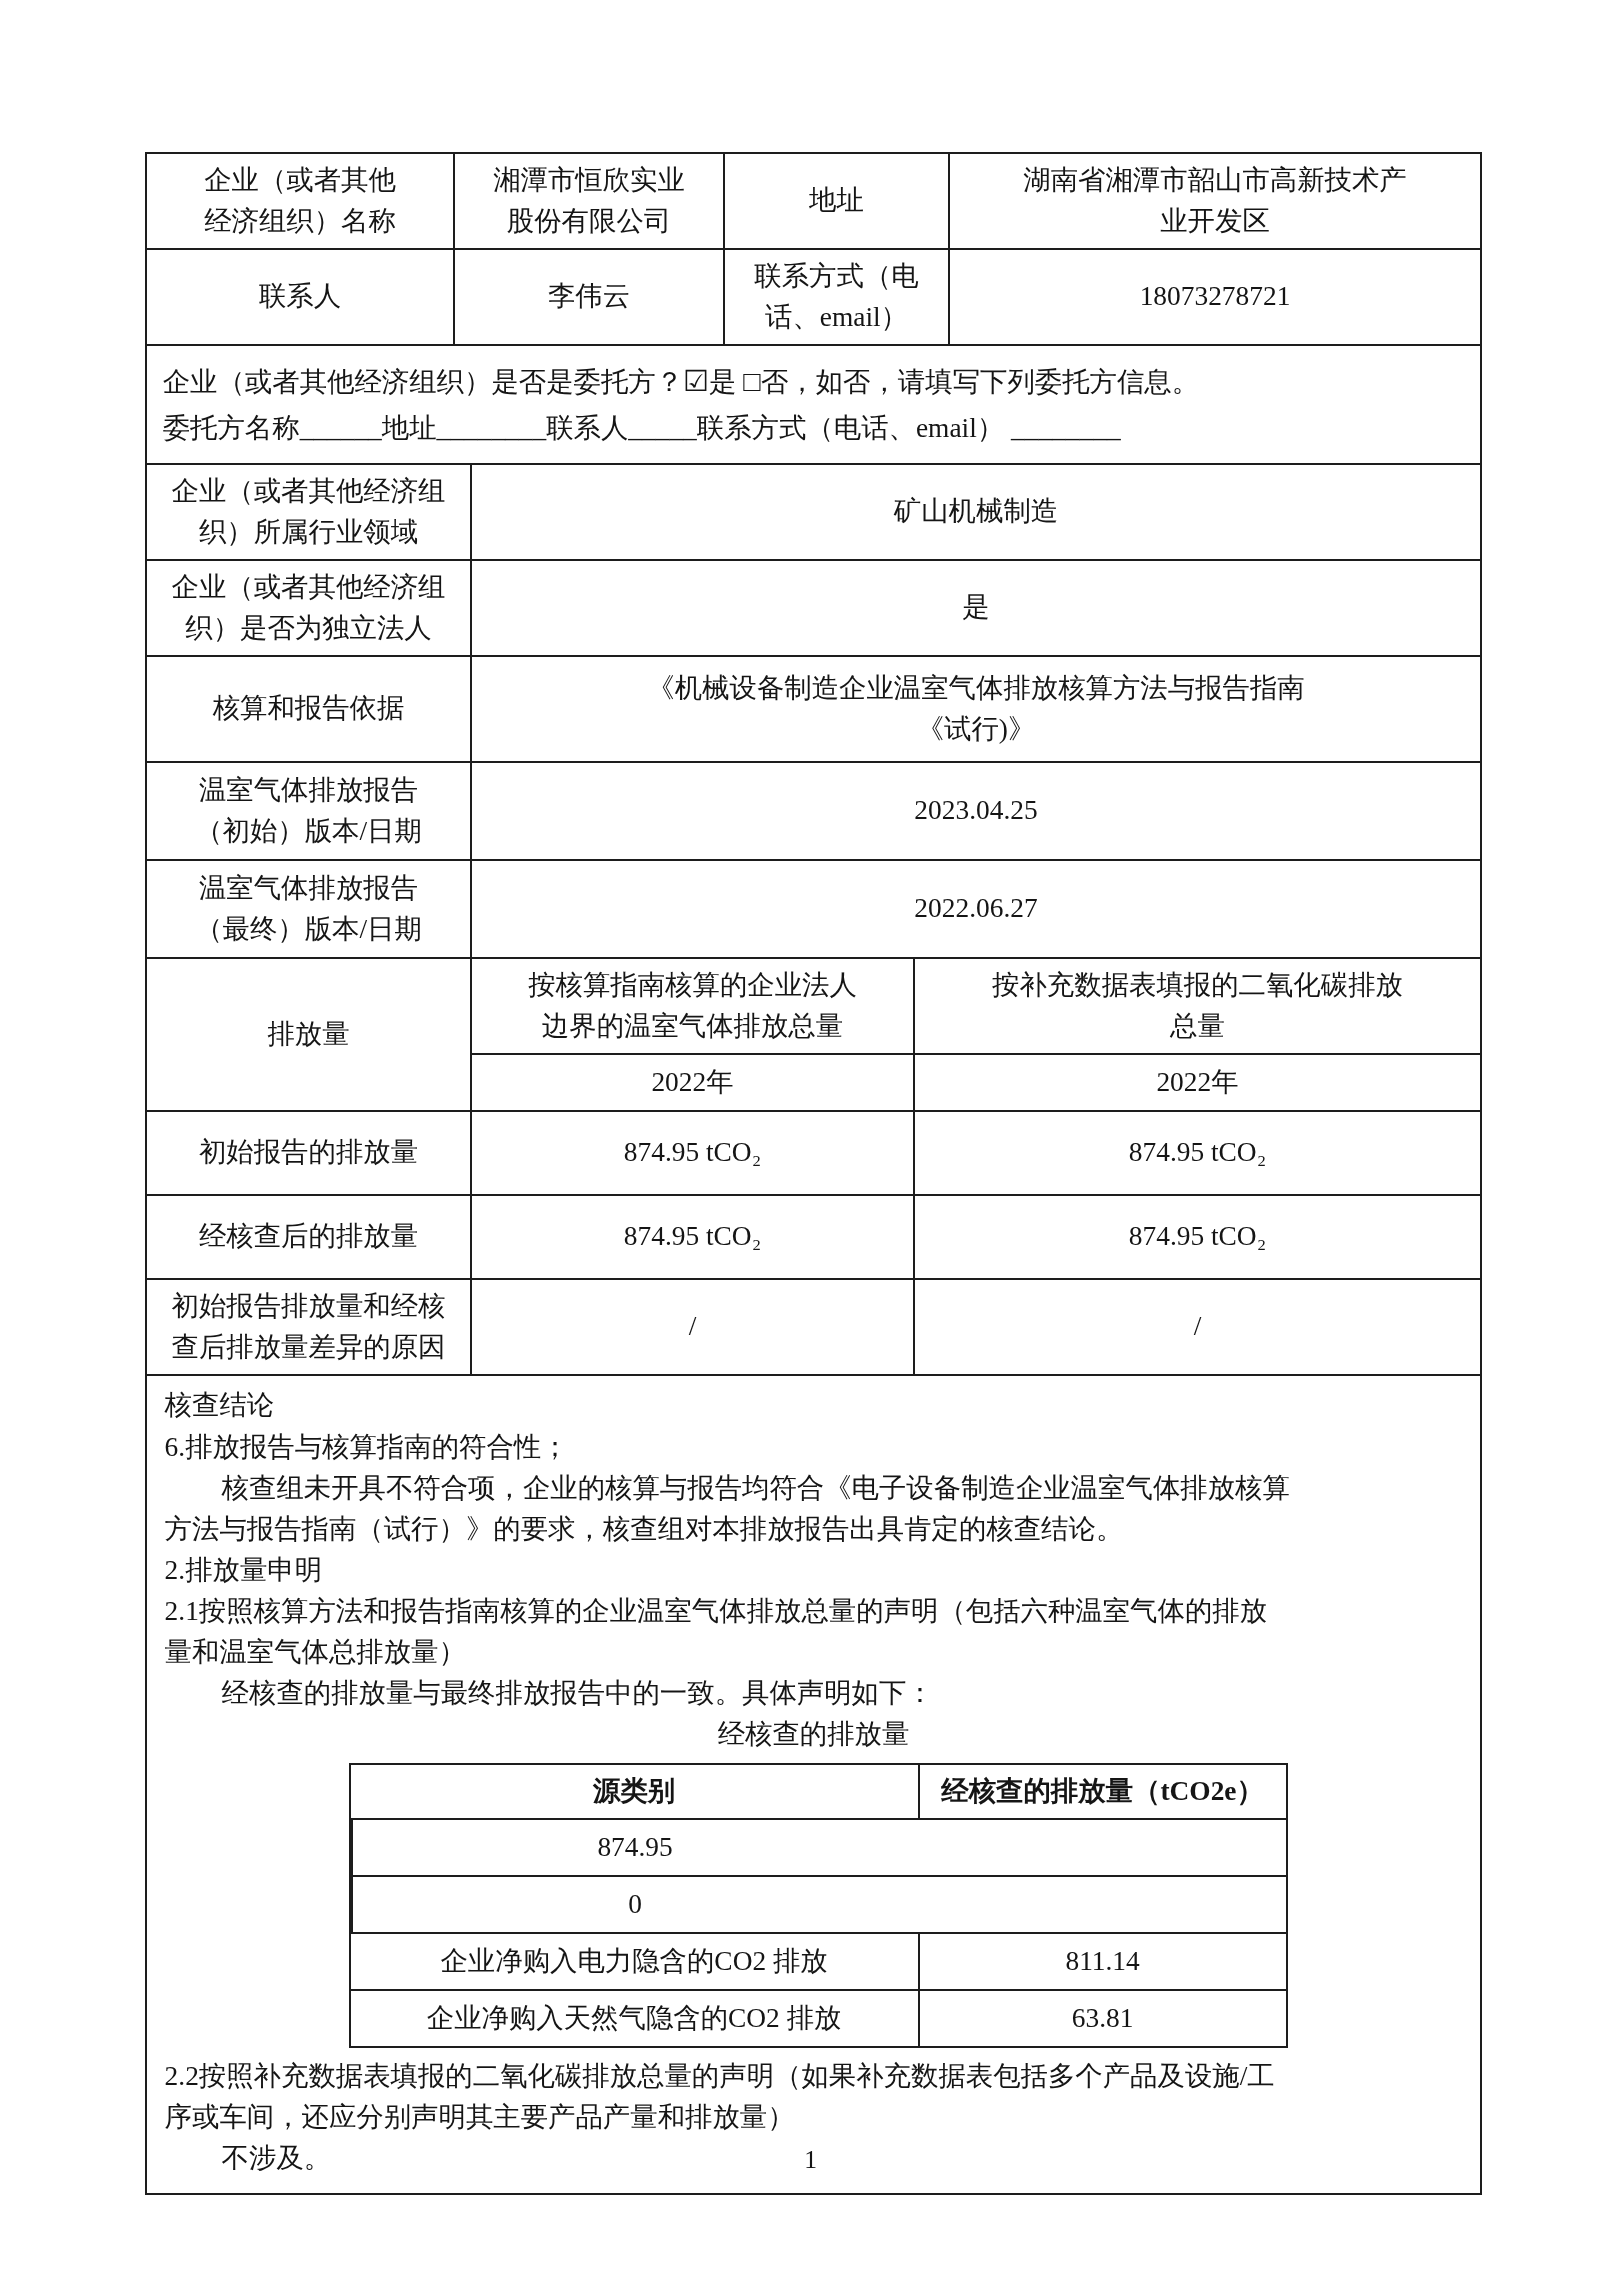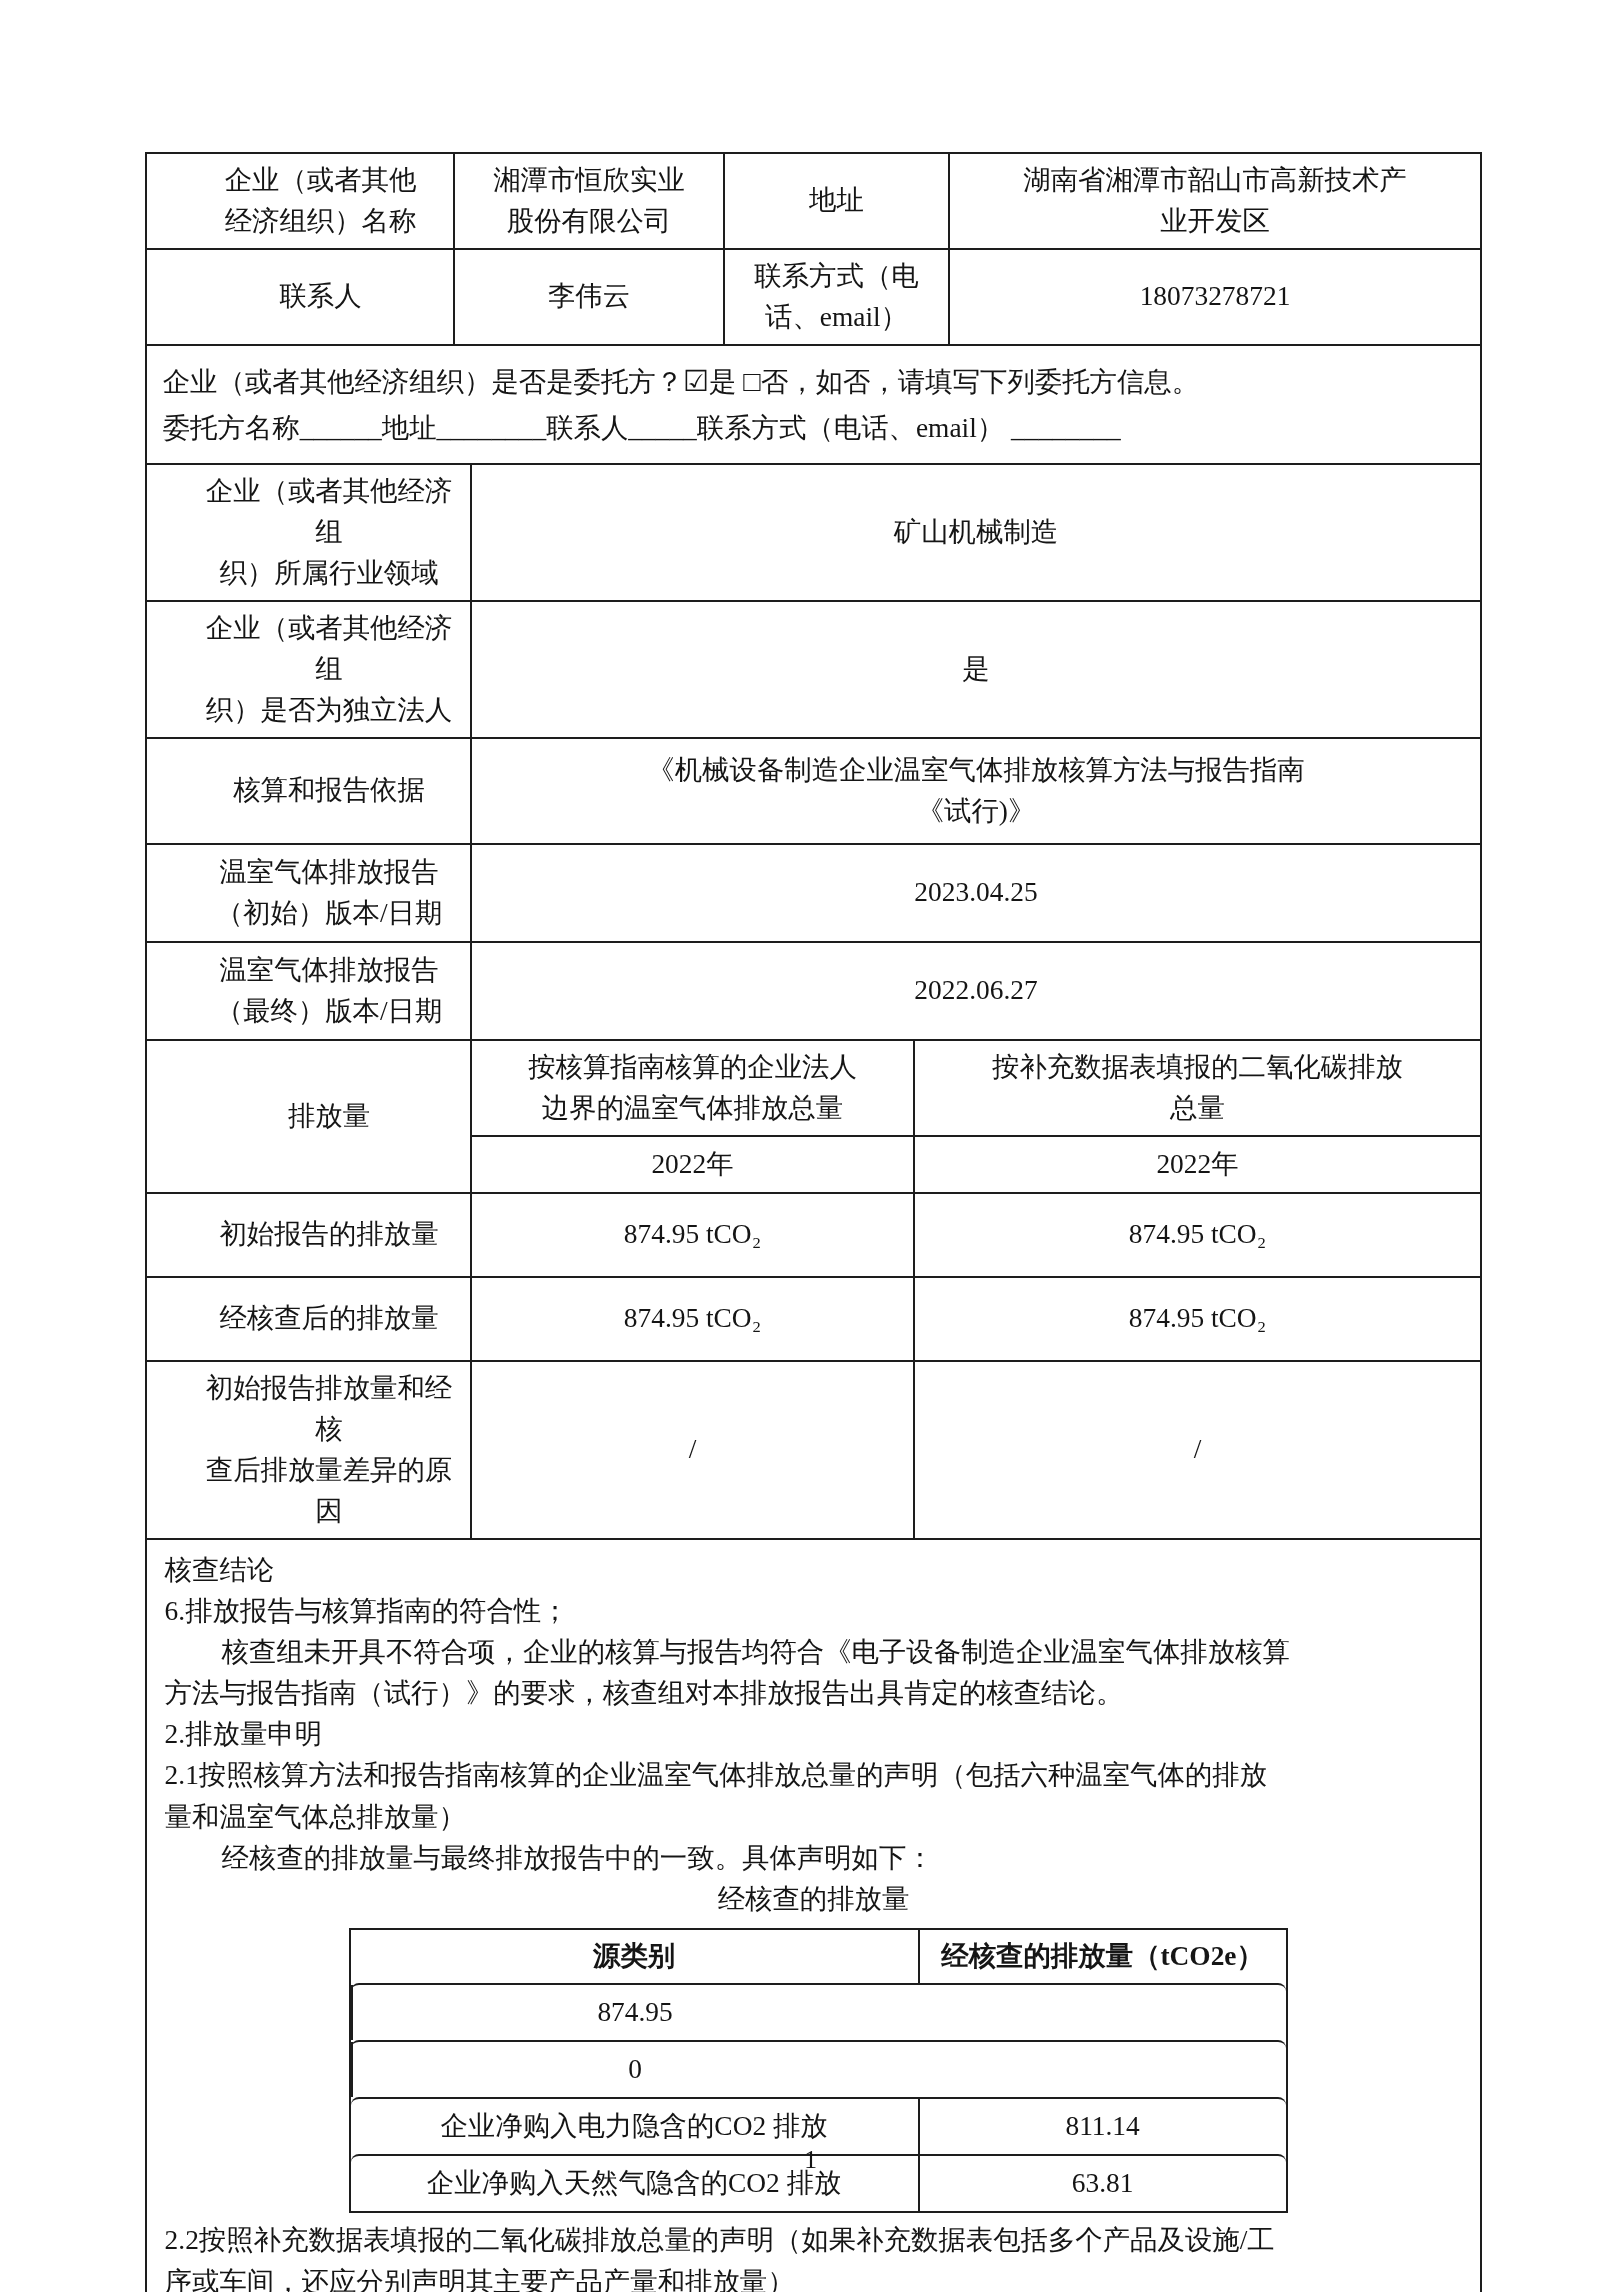--- a/index.html
+++ b/index.html
@@ -22,21 +22,21 @@
   .gA { grid-template-columns: 306px 270px 225px 1fr; }
   .gC { grid-template-columns: 323px 1fr; }
   .gD { grid-template-columns: 323px 443px 1fr; grid-template-rows: 94px 57px; }
   .c {
     display: flex; align-items: center; justify-content: center;
     text-align: center;
     padding: 5.9px 11.8px;
     font-size: 27.4px; line-height: 1.5;
     border-left: 2px solid #1d1d1d;
   }
-  .c.nl { border-left: none; margin-left: 41px; }
+  .c.nl { border-left: none; }
   .pre { white-space: pre-line; }
   .rA1 { min-height: 88px; } .rA2 { min-height: 86px; }
   .rB  { min-height: 102px; border-radius: 8px; }
   .rC1 { min-height: 94px; } .rC2 { min-height: 94px; } .rC3 { min-height: 104px; }
   .rC4 { min-height: 96px; } .rC5 { min-height: 96px; }
   .rE  { min-height: 82px; } .rF { min-height: 94px; }
   .span2 { grid-row: 1 / 3; }
   .yr { border-top: 2.5px solid #1d1d1d; }
   .delegate-cell {
     display: block; text-align: left;
@@ -45,21 +45,21 @@
   .delegate-line { display: block; }
   .cbx { font-size: 29px; }
   .concl-cell { display: block; text-align: left; padding: 9.8px 17.6px 13.7px 17.6px; font-size: 27.4px; line-height: 1.5; }
   .concl-cell p { white-space: pre-line; }
   .ind { text-indent: 57px; }
   .ctr { text-align: center; }
   .itable {
     width: 939px; margin: 7.8px 0 7.8px 184px;
     border: 2.5px solid #1d1d1d;
   }
-  .irow { display: grid; grid-template-columns: 567px 1fr; border-top: 2px solid #1d1d1d; border-radius: 8px; }
+  .irow { display: grid; grid-template-columns: 567px 1fr; border-top: 2px solid #1d1d1d; }
   .irow.first { border-top: none; }
   .icell {
     display: flex; align-items: center; justify-content: center;
     text-align: center; padding: 3.9px 9.8px;
     font-size: 27.4px; min-height: 55px;
     border-left: 2px solid #1d1d1d;
   }
   .icell.nl { border-left: none; }
   .ih { font-weight: bold; min-height: 53px; }
   .pageno {

